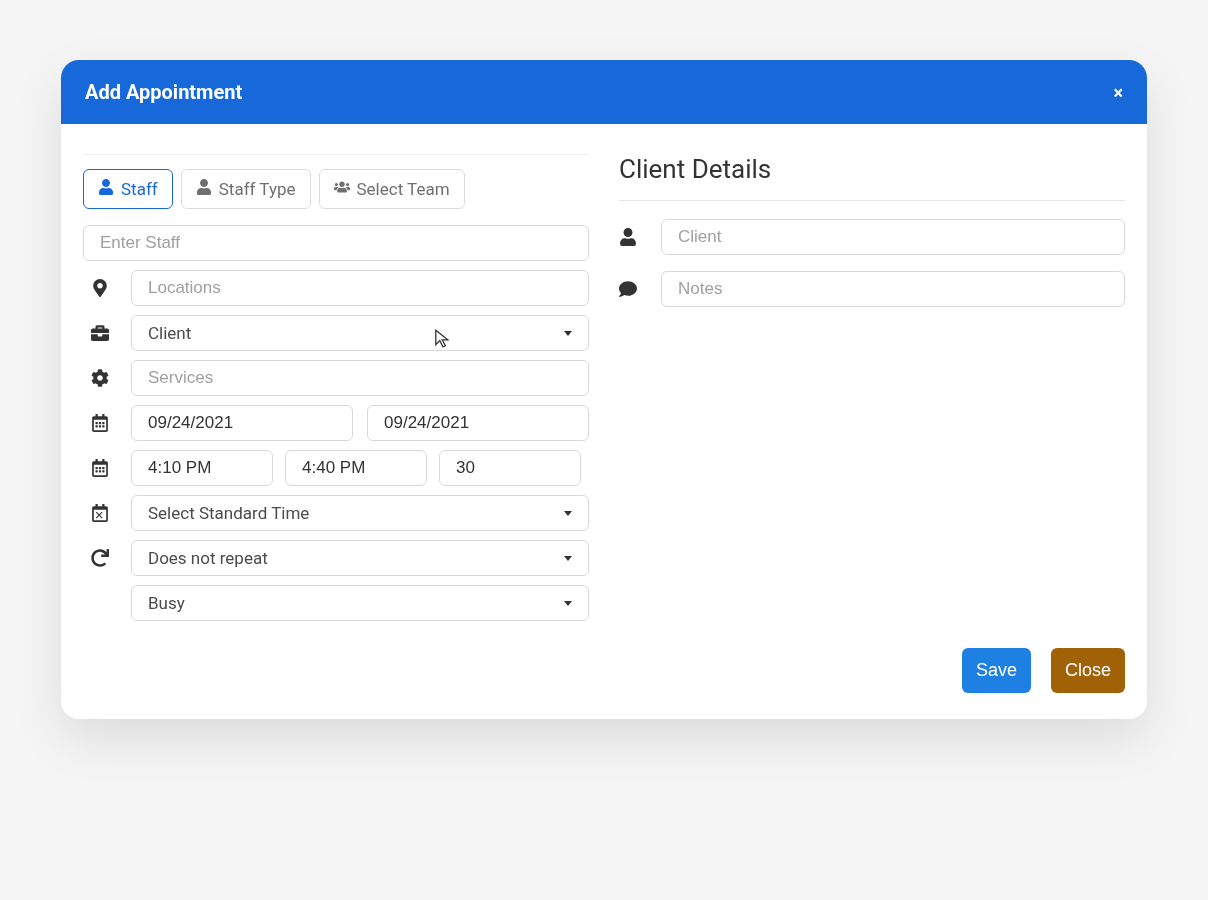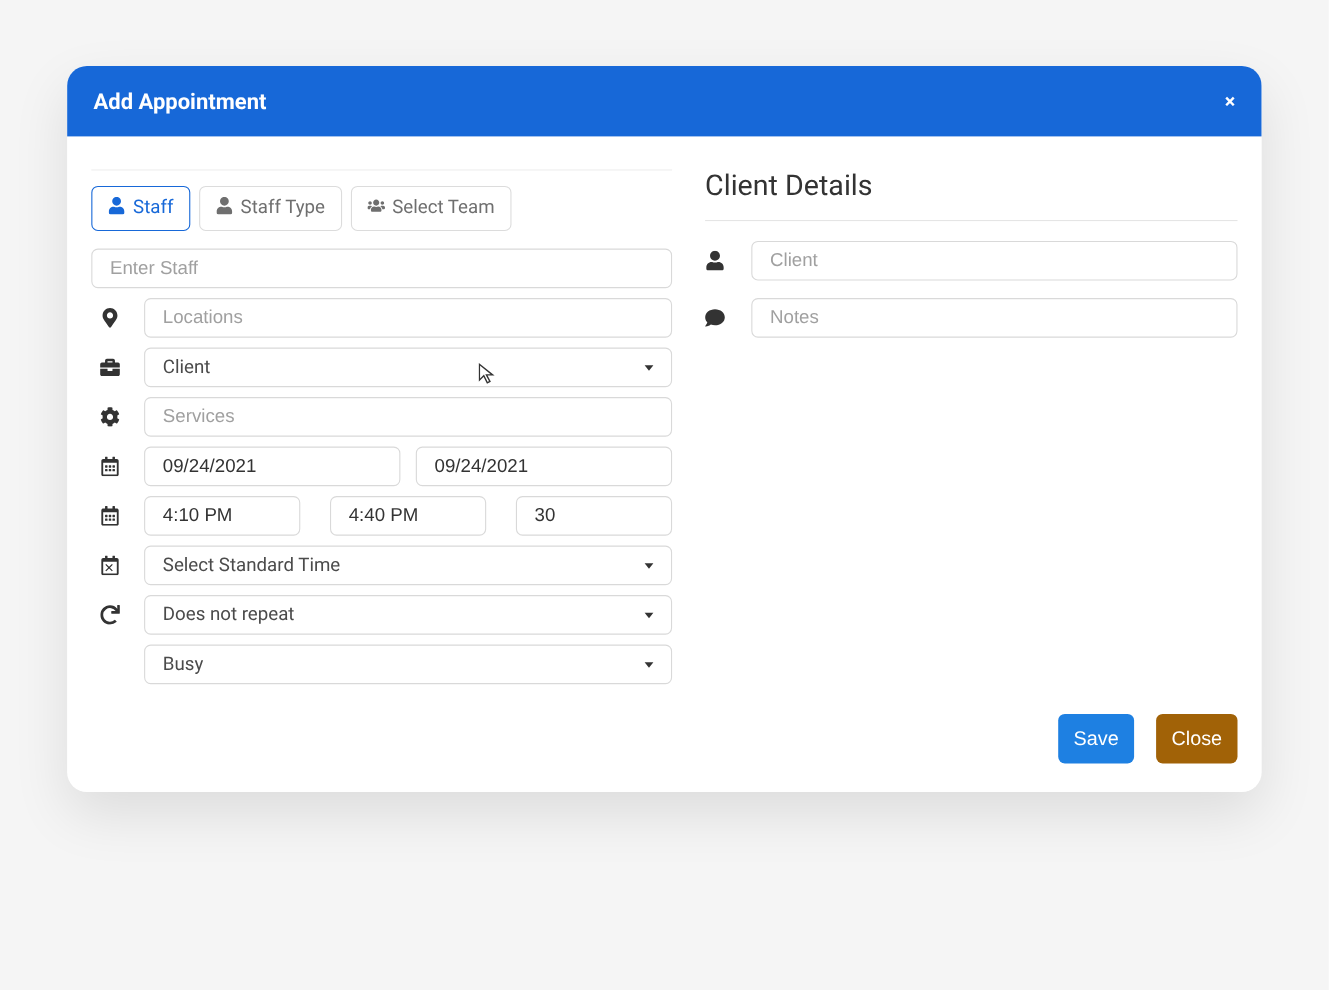--- a/index.html
+++ b/index.html
@@ -60,21 +60,21 @@
     border-top: 1px solid #eee;
     margin-bottom: 14px;
   }
   .tab-row {
     display: flex;
     gap: 8px;
     margin-bottom: 16px;
   }
   .tab-btn {
     display: inline-flex;
-    align-items: flex-start;
+    align-items: flex-end;
     gap: 7px;
     padding: 9px 14px;
     border: 1px solid #dcdcdc;
     border-radius: 6px;
     background: #fff;
     color: #6f6f6f;
     font-size: 17px;
     cursor: pointer;
   }
   .tab-btn.active {
@@ -125,21 +125,21 @@
     cursor: pointer;
     color: #4b4b4b;
   }
   .select .caret {
     width: 0; height: 0;
     border-left: 4px solid transparent;
     border-right: 4px solid transparent;
     border-top: 5px solid #333;
   }
   .time-row .input { text-align: left; }
-  .time-row .field-area { gap: 27px; }
+  .time-row .field-area { gap: 12px; }
   .time-row .input:nth-child(1){ flex: 0 0 142px; }
   .time-row .input:nth-child(2){ flex: 0 0 142px; }
   .time-row .input:nth-child(3){ flex: 0 0 142px; }
   .date-row .input { flex: 1; }
 
   .right-row {
     display: flex;
     align-items: center;
     gap: 16px;
     margin-bottom: 16px;

